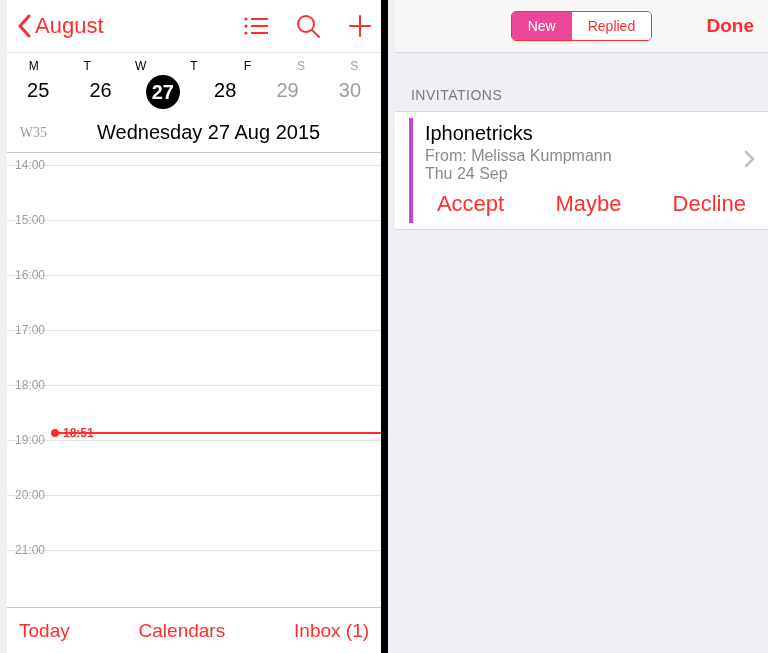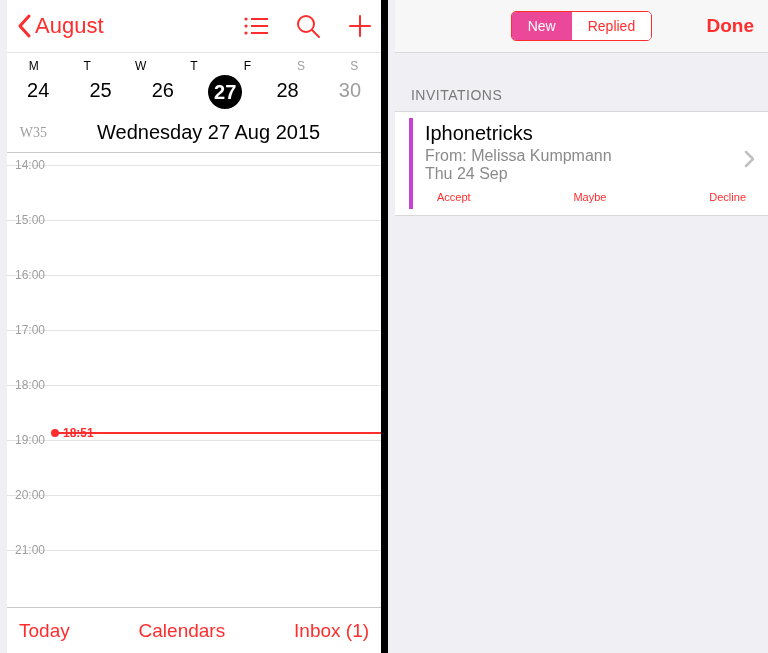--- a/index.html
+++ b/index.html
@@ -51,21 +51,21 @@
 
   .invite-card { background:#fff; border-top:1px solid #d8d8d8; border-bottom:1px solid #d8d8d8; display:flex; position:relative; }
   .invite-bar { width:4px; background:#c643d6; margin:6px 0 6px 14px; }
   .invite-body { flex:1; padding:10px 10px 10px 12px; }
   .invite-title { font-size:20px; color:#000; }
   .invite-from { font-size:16px; color:#8a8a8a; margin-top:2px; }
   .invite-date { font-size:16px; color:#8a8a8a; }
   .invite-chevron { position:absolute; right:12px; top:38px; color:#c0c0c0; }
   .invite-chevron svg { width:12px; height:18px; }
   .invite-actions { display:flex; justify-content:space-between; padding:8px 4px 2px; }
-  .invite-actions span { color:#ff2d2d; font-size:11px; cursor:pointer; padding:0 8px; }
+  .invite-actions span { color:#ff2d2d; font-size:22px; cursor:pointer; padding:0 8px; }
 </style>
 </head>
 <body>
 
 <div class="container">
 
   <div class="pane left">
     <div class="l-header">
       <div class="back">
         <svg viewBox="0 0 14 24">
@@ -103,25 +103,25 @@
       <div class="weekrow" id="wday-row">
           <div class="weekcell wday">M</div>
           <div class="weekcell wday">T</div>
           <div class="weekcell wday">W</div>
           <div class="weekcell wday">T</div>
           <div class="weekcell wday">F</div>
           <div class="weekcell wday dim">S</div>
           <div class="weekcell wday dim">S</div>
         </div>
       <div class="weekrow" id="wdate-row">
-          <div class="weekcell wdate">24</div>
           <div class="weekcell wdate">25</div>
           <div class="weekcell wdate">26</div>
           <div class="weekcell wdate"><span class="sel">27</span></div>
           <div class="weekcell wdate">28</div>
+          <div class="weekcell wdate dim">29</div>
           <div class="weekcell wdate dim">30</div>
         </div>
       <div class="daterow">
         <span class="weeknum">W35</span>
         <span class="fulldate">Wednesday  27 Aug 2015</span>
       </div>
     </div>
 
     <div class="timeline" id="timeline">
         <div class="hour" style="top: 12px;">

